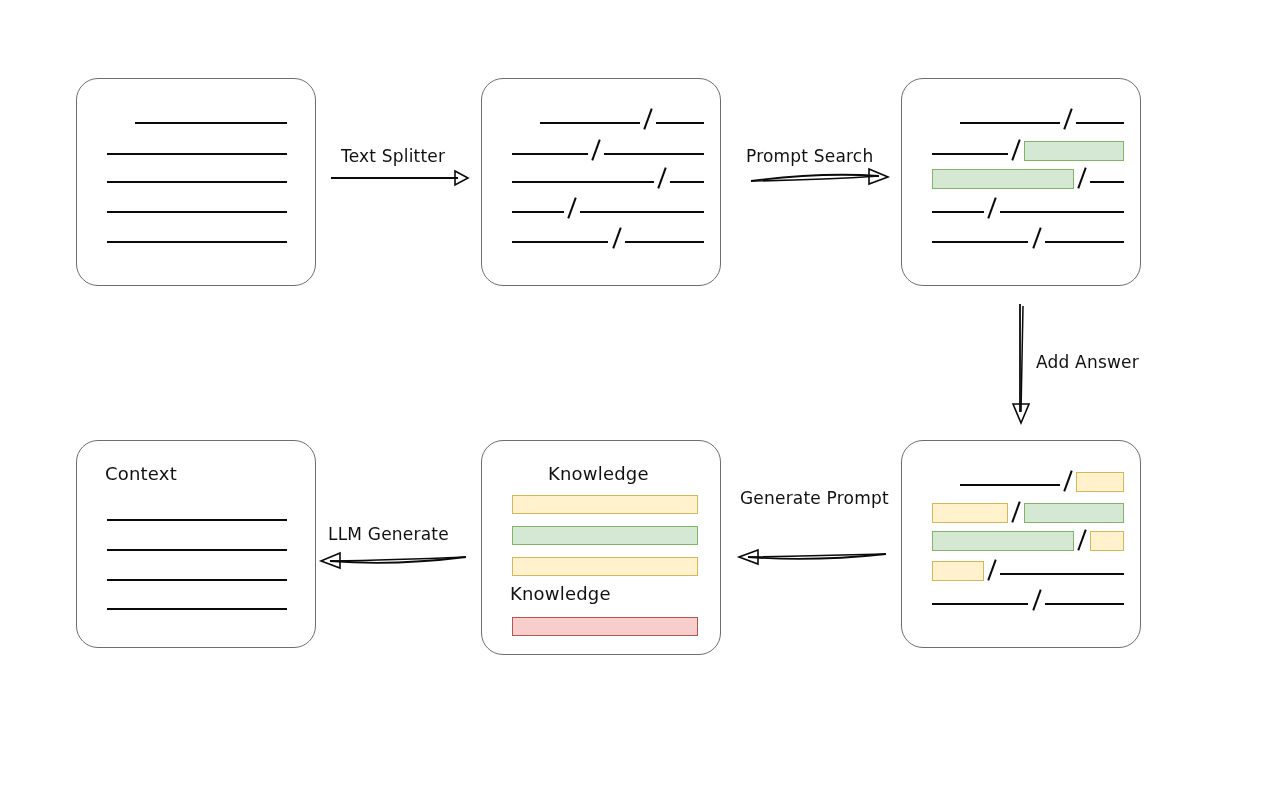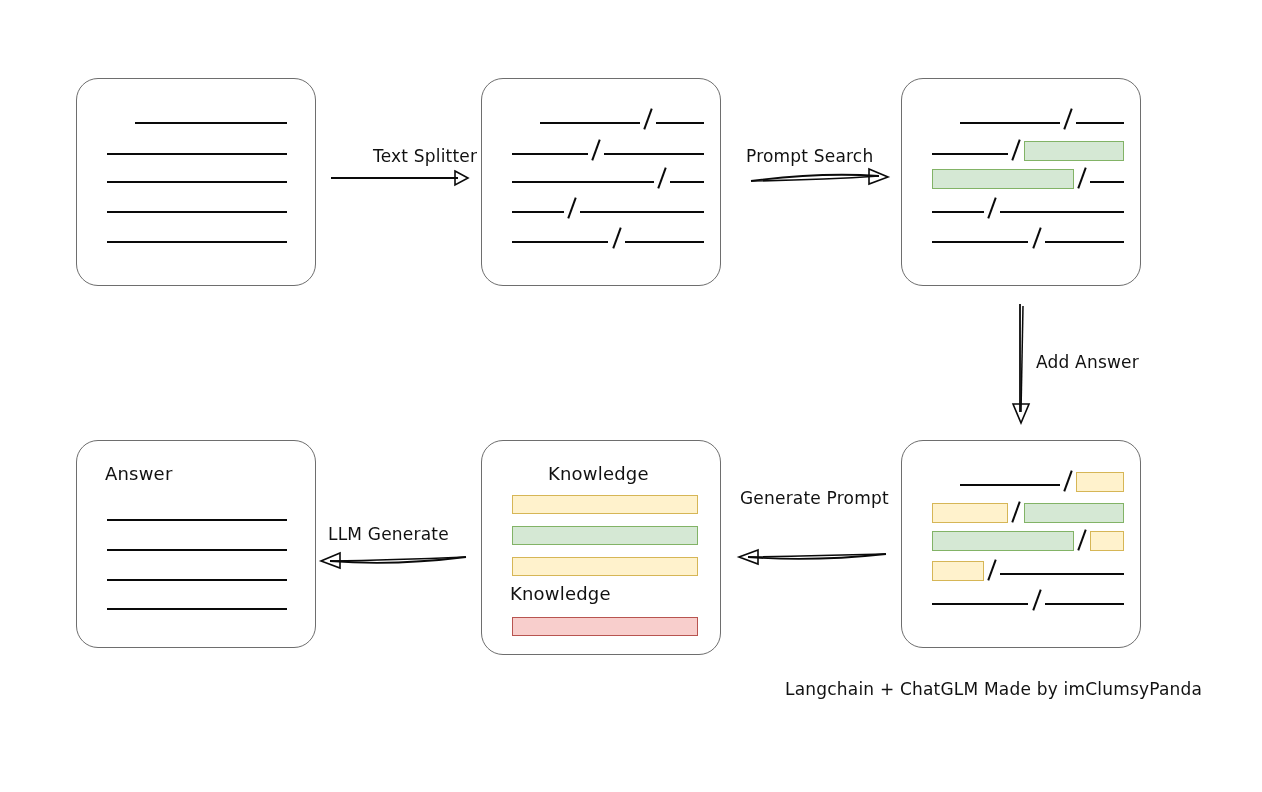--- a/index.html
+++ b/index.html
@@ -213,28 +213,27 @@
   <div class="doc-box" style="left:481px; top:440px; width:240px; height:215px;">
     <div class="box-caption" style="left:28px; top:22px;margin-left:38px;">Knowledge</div>
     <div class="chunk yellow" style="left:30px; top:54px;  width:186px; height:19px;"></div>
     <div class="chunk green" style="left:30px; top:85px;  width:186px; height:19px;"></div>
     <div class="chunk yellow" style="left:30px; top:116px; width:186px; height:19px;"></div>
     <div class="box-caption" style="left:28px; top:142px;">Knowledge</div>
     <div class="chunk red" style="left:30px; top:176px; width:186px; height:19px;"></div>
   </div>
 
   <div class="doc-box" style="left:76px; top:440px; width:240px; height:208px;">
-    <div class="box-caption" style="left:28px; top:22px;">Answer</div>
+    <div class="box-caption" style="left:28px; top:22px;">Context</div>
     <div class="seg" style="left:30px; top:78px;  width:180px;"></div>
     <div class="seg" style="left:30px; top:108px; width:180px;"></div>
     <div class="seg" style="left:30px; top:138px; width:180px;"></div>
     <div class="seg" style="left:30px; top:167px; width:180px;"></div>
   </div>
 
-  <div class="arrow-label" style="left:341px;  top:146px;margin-left:32px;">Text Splitter</div>
+  <div class="arrow-label" style="left:341px;  top:146px;">Text Splitter</div>
   <div class="arrow-label" style="left:746px;  top:146px;">Prompt Search</div>
   <div class="arrow-label" style="left:1036px; top:352px;">Add Answer</div>
   <div class="arrow-label" style="left:740px;  top:488px;">Generate Prompt</div>
   <div class="arrow-label" style="left:328px;  top:524px;">LLM Generate</div>
 
-  <div class="credit" style="left:785px; top:679px;">Langchain + ChatGLM Made by imClumsyPanda</div>
 
 </div>
 
 </body></html>

